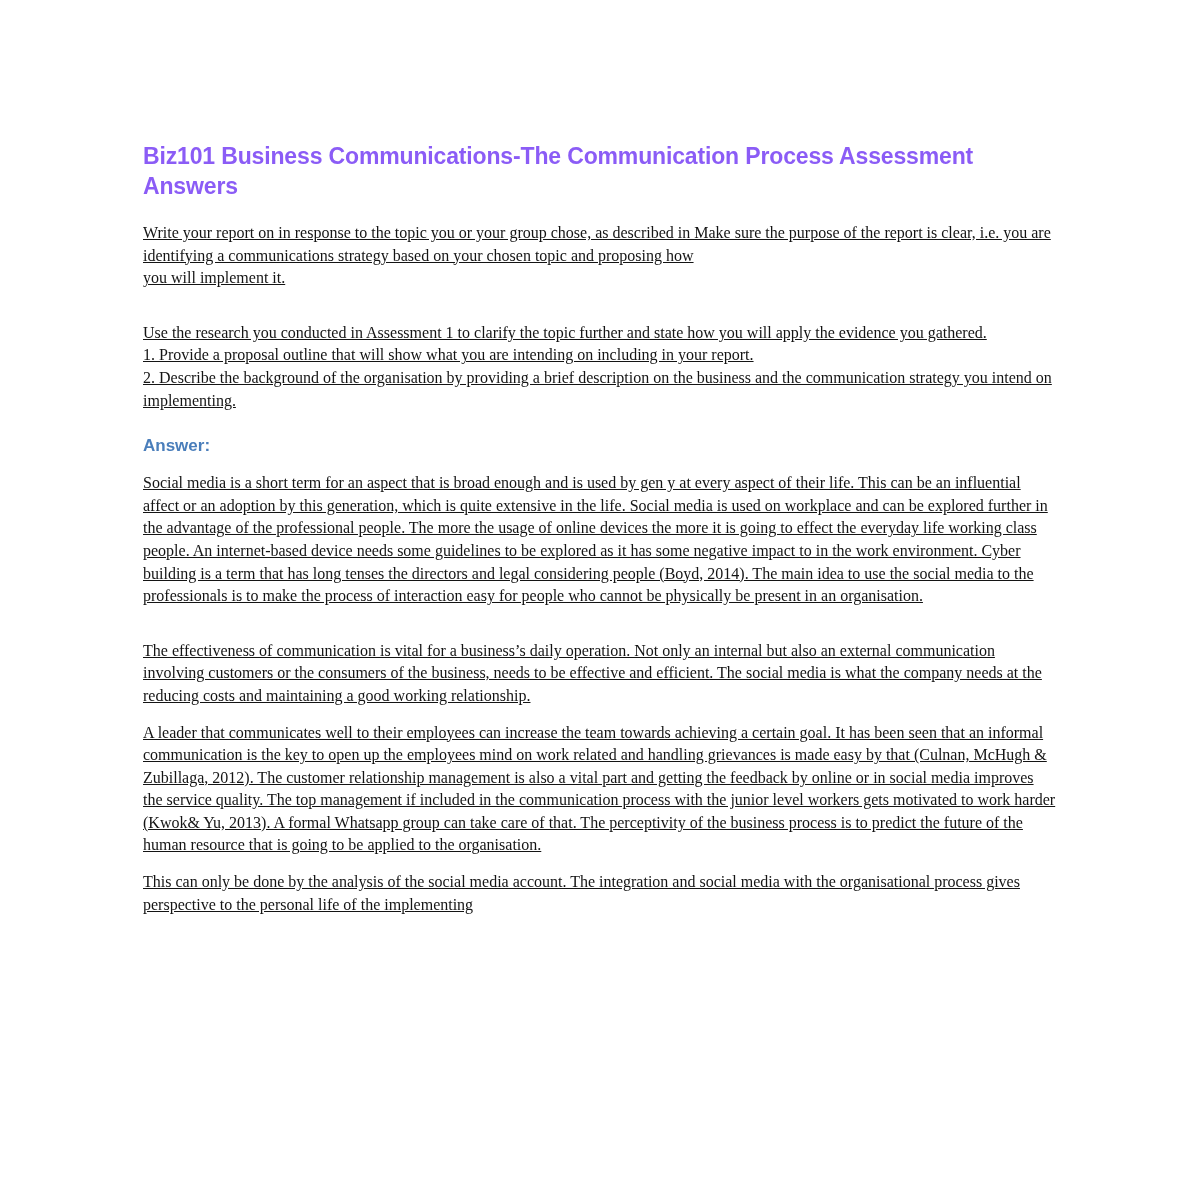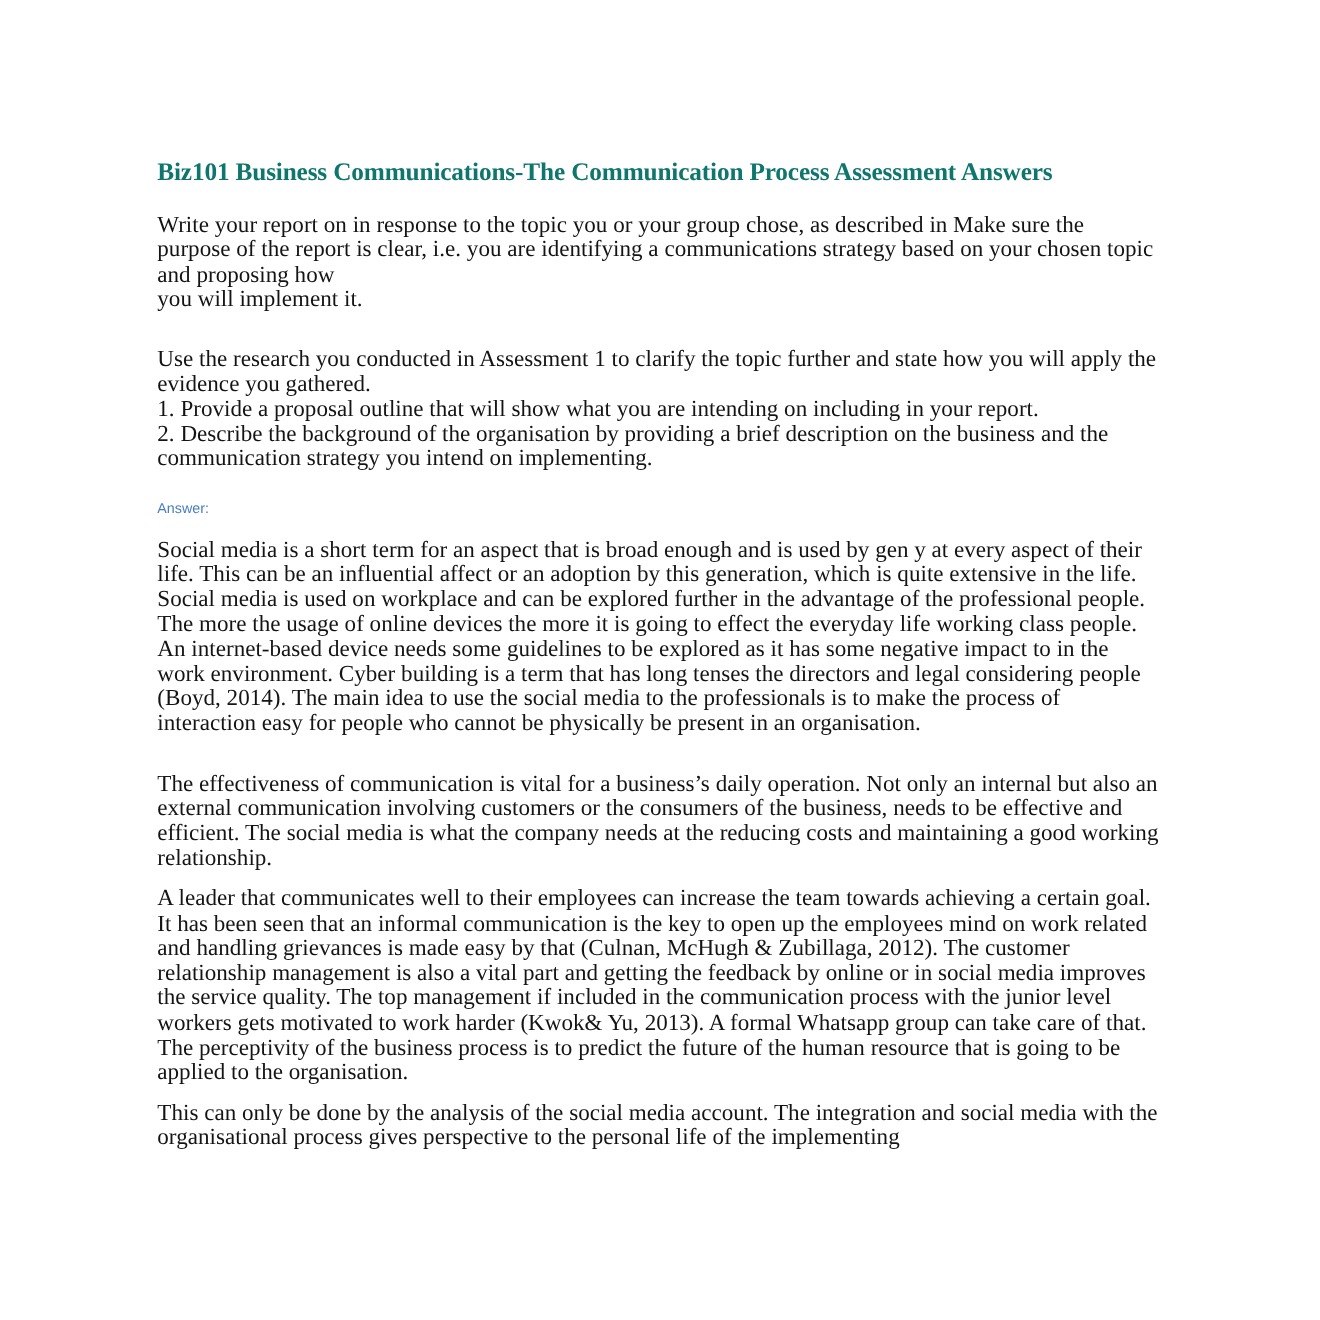--- a/index.html
+++ b/index.html
@@ -23,56 +23,57 @@
     background: #ffffff;
     box-sizing: border-box;
   }
   #content {
     position: absolute;
     left: 143px;
     top: 142px;
     width: 913px;
   }
   .doc-title {
-    font-family: Liberation Serif, serif;
+    font-family: Liberation Sans, sans-serif;
     font-weight: bold;
     font-size: 23px;
     line-height: 29.5px;
-    color: #0f766e;
+    color: #8b5cf6;
     letter-spacing: -0.15px;
     margin: 0 0 0 0;
     padding: 0;
   }
   .heading-2 {
     font-family: "Liberation Sans", "DejaVu Sans", sans-serif;
-    font-weight: normal;
-    font-size: 13px;
+    font-weight: bold;
+    font-size: 17px;
     line-height: 23px;
     color: #4a7ebb;
     margin: 0;
     padding: 0;
   }
   .heading-3 {
     font-family: "Liberation Sans", "DejaVu Sans", sans-serif;
     font-weight: bold;
     font-size: 16.5px;
     line-height: 22px;
     color: #4a7ebb;
     margin: 0;
     padding: 0;
   }
   .para {
     font-family: "Liberation Serif", "DejaVu Serif", serif;
-    font-size: 21px;
+    font-size: 16px;
     line-height: 22.6px;
     color: #141414;
     margin: 0;
     padding: 0;
     text-align: left;
     white-space: pre-line;
+    text-decoration: underline;
   }
   
   .sp-title-p1   { height: 21px; }
   .sp-p1-p2      { height: 32px; }
   .sp-p2-answer  { height: 22px; }
   .sp-answer-p3  { height: 15px; }
   .sp-p3-h3      { height: 18px; }
   .sp-h3-p4      { height: 14px; }
   .sp-p4-p5      { height: 14px; }
   .sp-p5-p6      { height: 14px; }

